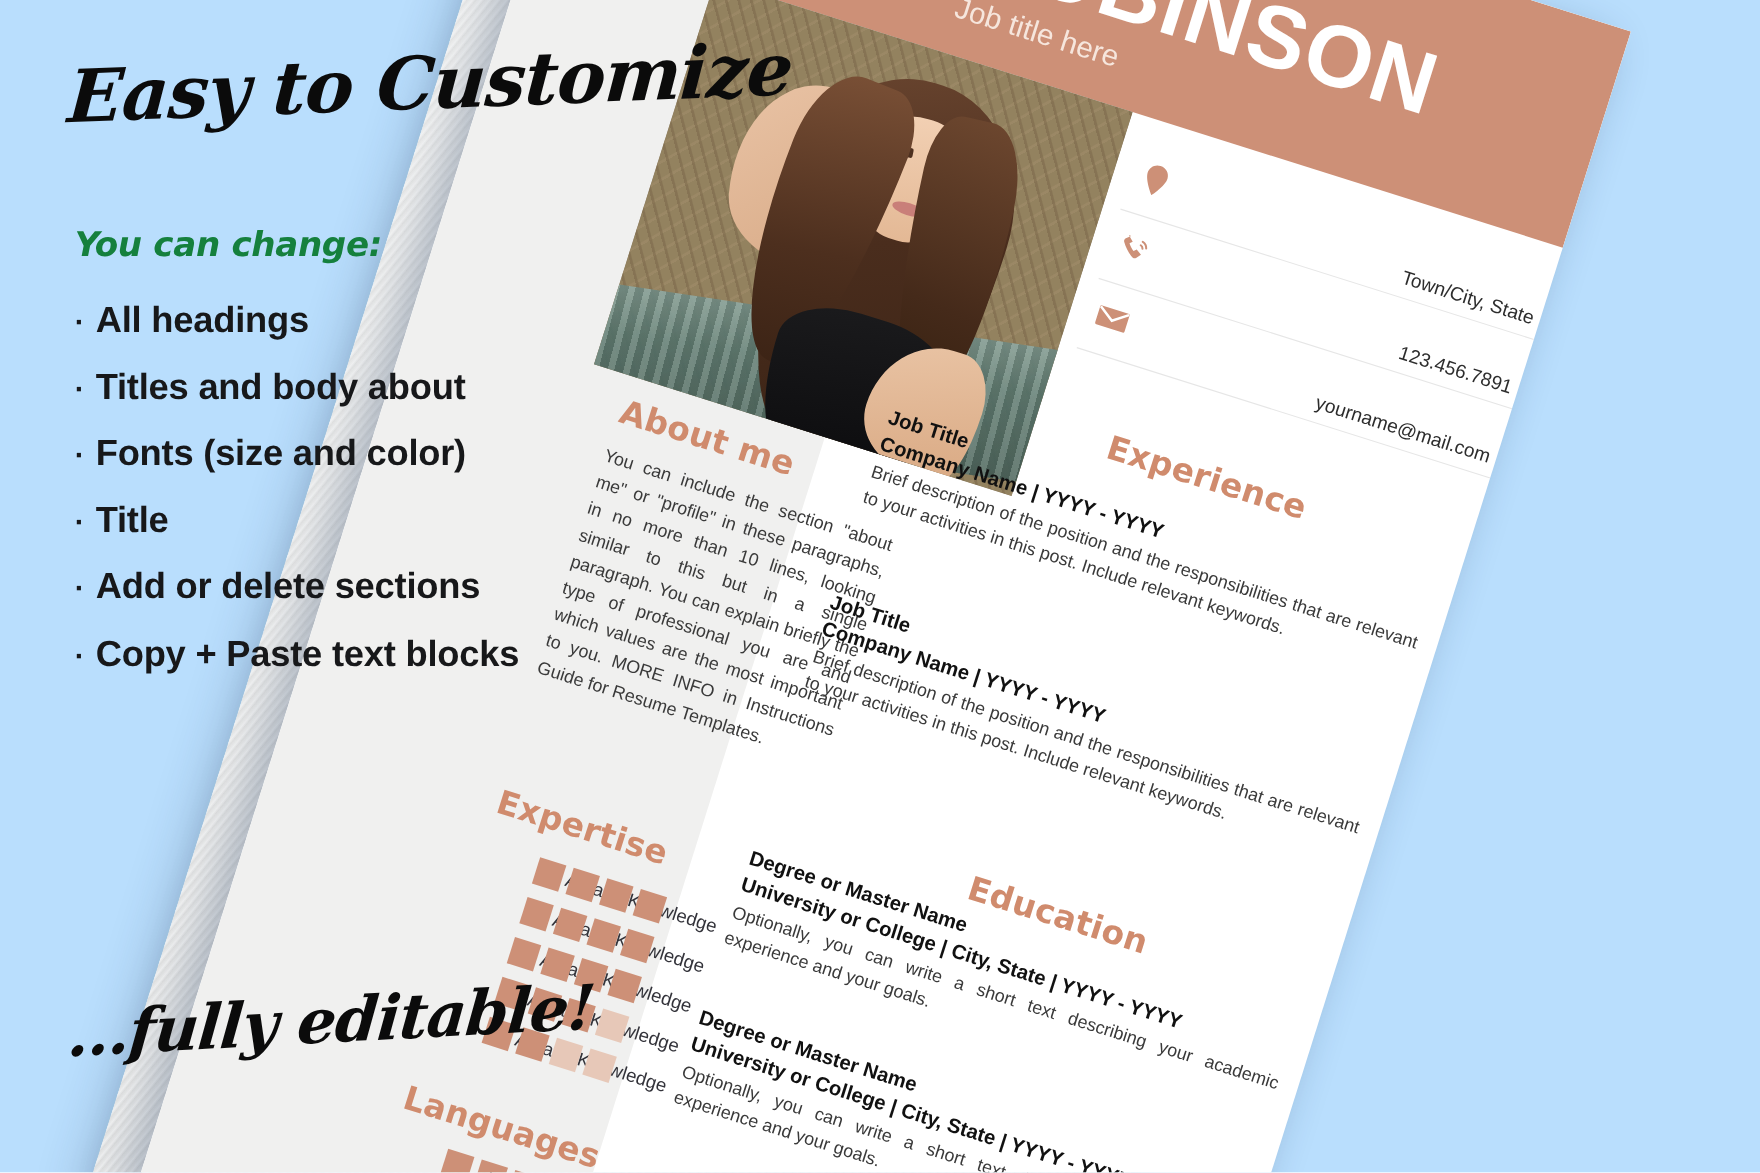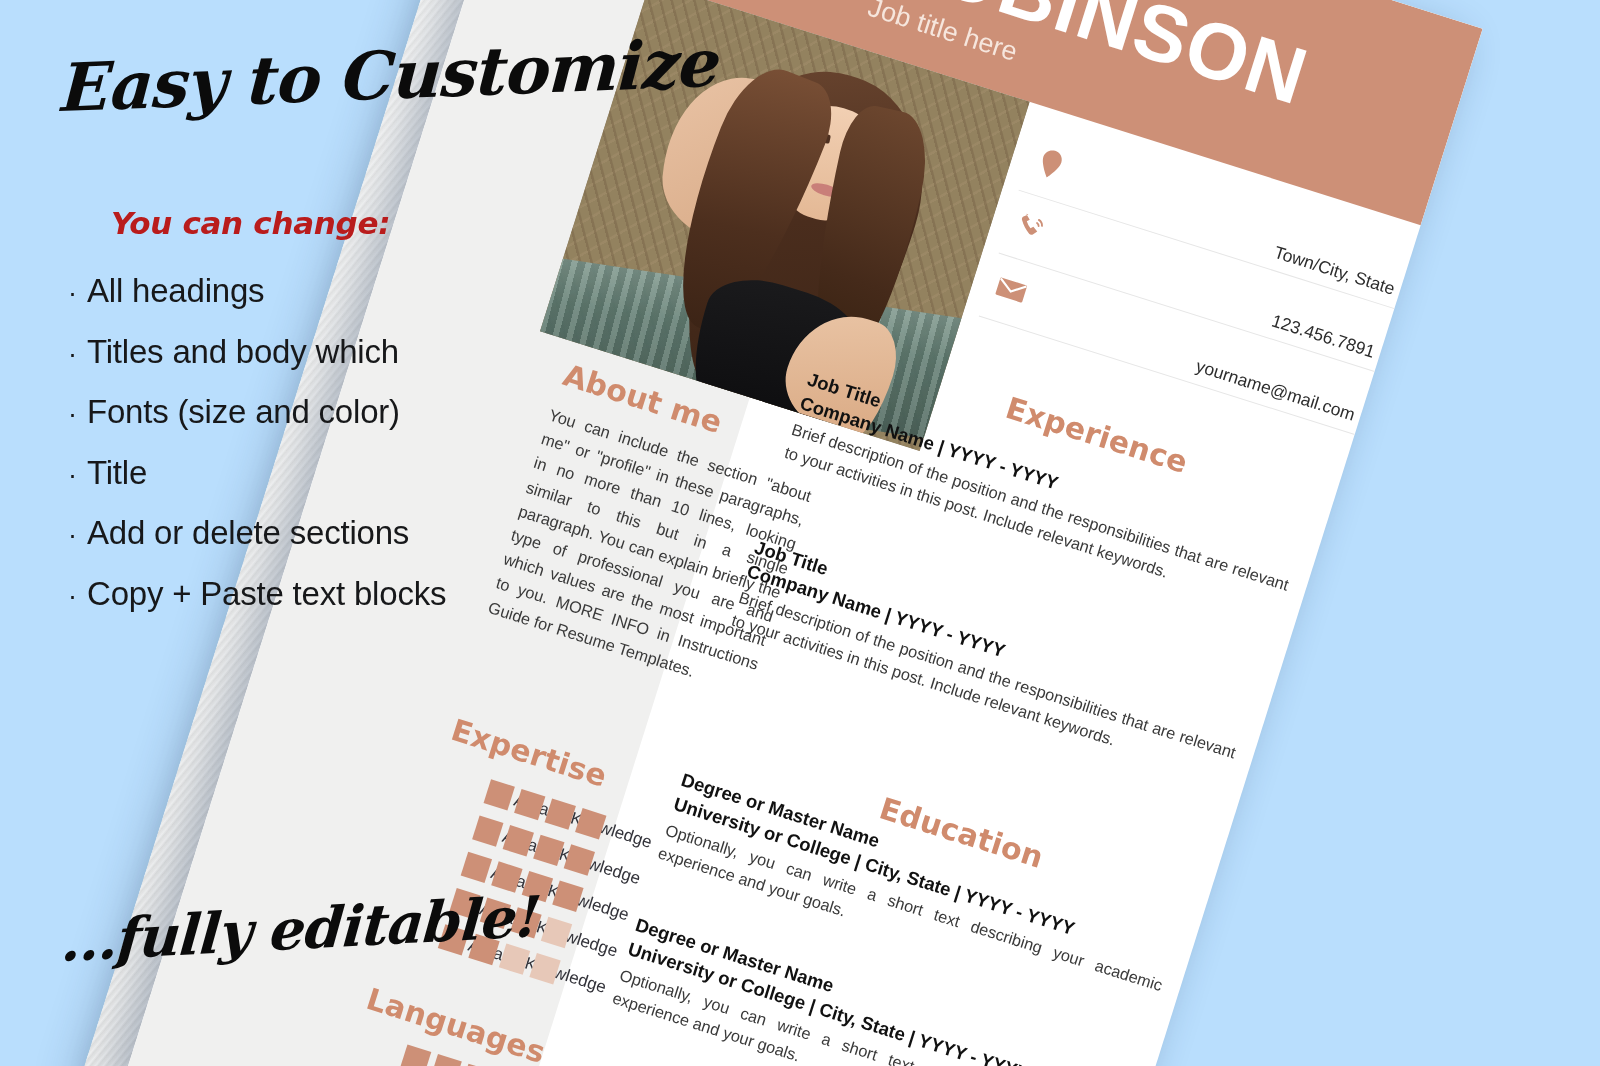--- a/index.html
+++ b/index.html
@@ -37,33 +37,32 @@
     transform-origin: left center;
     white-space: nowrap;
   }
   #promo-sub {
     position: absolute;
     left: 68px; top: 205px;
     font-family: "DejaVu Sans", sans-serif;
     font-style: italic;
     font-weight: 700;
     font-size: 31px;
-    color: #b91c1c;
+    color: #15803d;
     letter-spacing: -0.3px;
-    margin-left: 43px;
   }
   #promo-list {
     position: absolute;
     left: 68px; top: 262px;
     width: 600px;
     list-style: none;
   }
   #promo-list li {
     font-family: "Liberation Sans", sans-serif;
-    font-weight: 400;
+    font-weight: 700;
     font-size: 33px;
     line-height: 58.6px;
     color: #17181a;
     letter-spacing: -0.2px;
     white-space: nowrap;
   }
   #promo-list li .bul {
     display: inline-block;
     width: 19px;
     color: #17181a;
@@ -479,21 +478,21 @@
       </div>
 
     </div>
   </div>
 
   <div id="promo">
     <div id="promo-headline">Easy to Customize</div>
     <div id="promo-sub">You can change:</div>
     <ul id="promo-list">
       <li><span class="bul">·</span><span>All headings</span></li>
-      <li><span class="bul">·</span><span>Titles and body which</span></li>
+      <li><span class="bul">·</span><span>Titles and body about</span></li>
       <li><span class="bul">·</span><span>Fonts (size and color)</span></li>
       <li><span class="bul">·</span><span>Title</span></li>
       <li><span class="bul">·</span><span>Add or delete sections</span></li>
       <li><span class="bul">·</span><span>Copy + Paste text blocks</span></li>
     </ul>
     <div id="promo-footline">...fully editable!</div>
   </div>
 
 </div>
 

